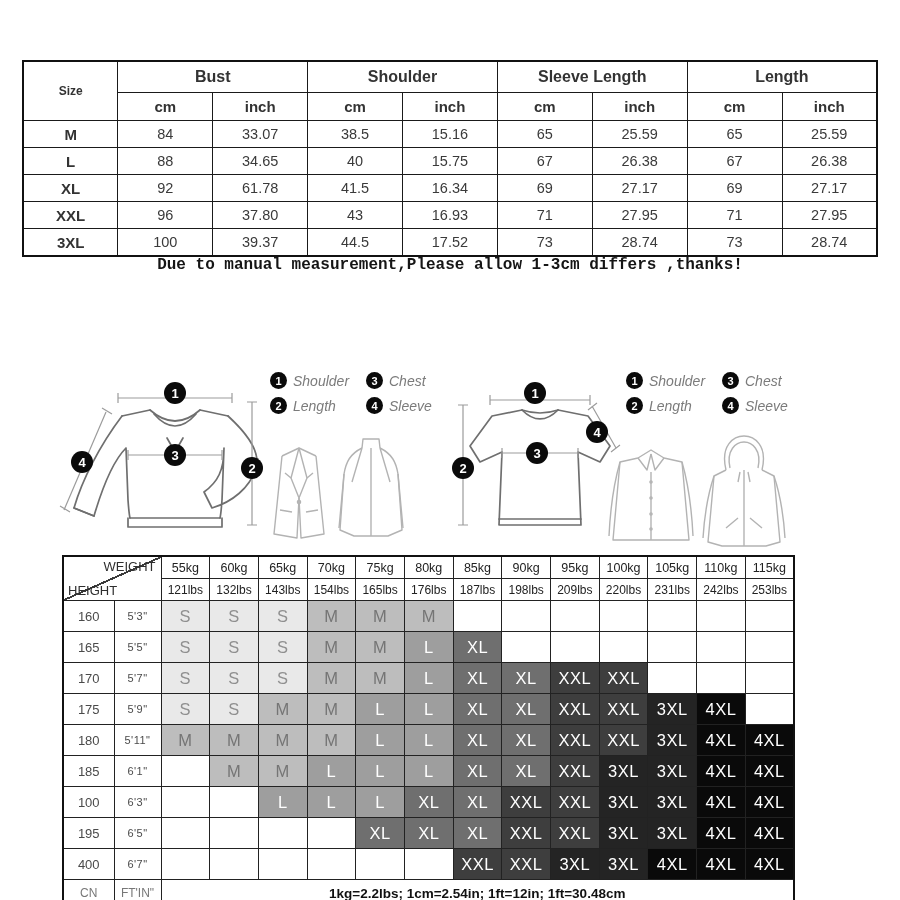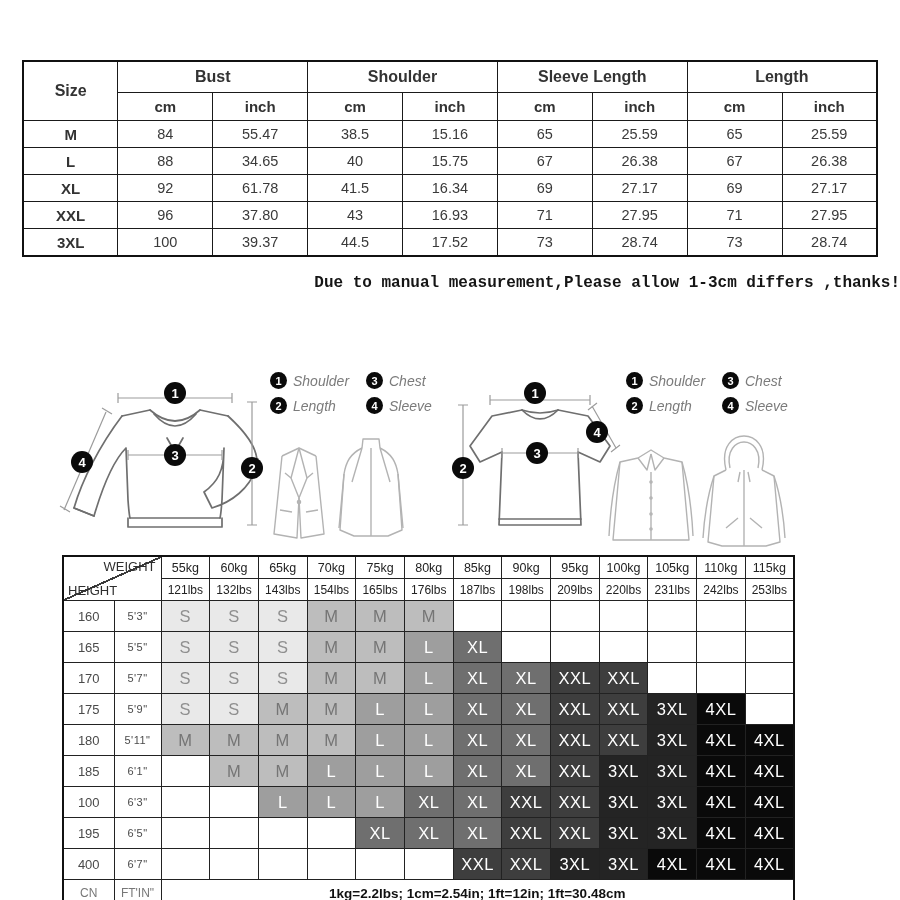--- a/index.html
+++ b/index.html
@@ -6,26 +6,26 @@
   .page{position:relative;width:900px;height:900px;background:#fff;overflow:hidden;
         font-family:"Liberation Sans",sans-serif;}
 
   
   #mtable{position:absolute;left:22px;top:60px;width:856px;border-collapse:collapse;
           table-layout:fixed;border:2px solid #111;}
   #mtable th,#mtable td{border:1.5px solid #1a1a1a;text-align:center;vertical-align:middle;
           padding:0;color:#333;}
   #mtable .grp{height:30px;font-size:16px;font-weight:bold;}
   #mtable .unit{height:27px;font-size:15px;font-weight:bold;}
-  #mtable .size-h{font-size:16px;font-weight:bold;}
+  #mtable .size-h{font-size:12px;font-weight:bold;}
   #mtable .size-cell{height:26px;font-size:15px;font-weight:bold;}
   #mtable td{font-size:14.5px;font-weight:400;color:#3a3a3a;}
 
   
-  .note{position:absolute;left:0;right:0;top:274px;text-align:right;
+  .note{position:absolute;left:0;right:0;top:256px;text-align:center;
         font-family:"Liberation Mono",monospace;font-size:16px;font-weight:600;color:#151515;}
   .heading{position:absolute;left:0;right:0;top:296px;margin:0;text-align:center;
         font-size:29px;font-weight:bold;color:#585858;letter-spacing:.5px;}
 
   
   #diagram-svg{position:absolute;left:0;top:350px;}
   .legend{position:absolute;display:grid;grid-template-columns:96px 86px;row-gap:8px;}
   #legend-left{left:270px;top:372px;}
   #legend-right{left:626px;top:372px;}
   .leg-item{display:flex;align-items:center;gap:6px;}
@@ -76,21 +76,21 @@
           <th class="unit">cm</th>
           <th class="unit">inch</th>
           <th class="unit">cm</th>
           <th class="unit">inch</th>
         </tr>
       </thead>
       <tbody>
         <tr>
           <th class="size-cell">M</th>
           <td>84</td>
-          <td>55.47</td>
+          <td>33.07</td>
           <td>38.5</td>
           <td>15.16</td>
           <td>65</td>
           <td>25.59</td>
           <td>65</td>
           <td>25.59</td>
         </tr>
         <tr>
           <th class="size-cell">L</th>
           <td>88</td>

